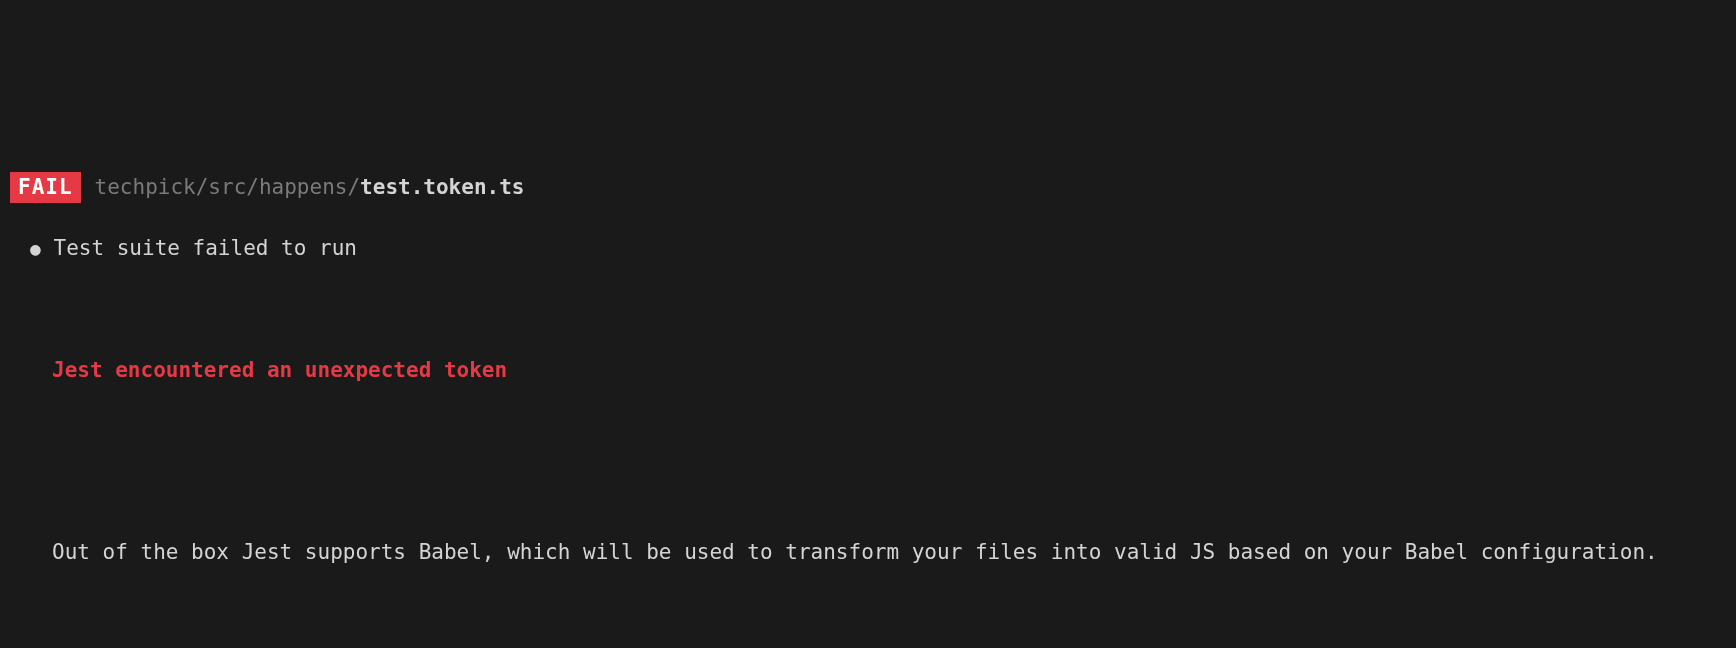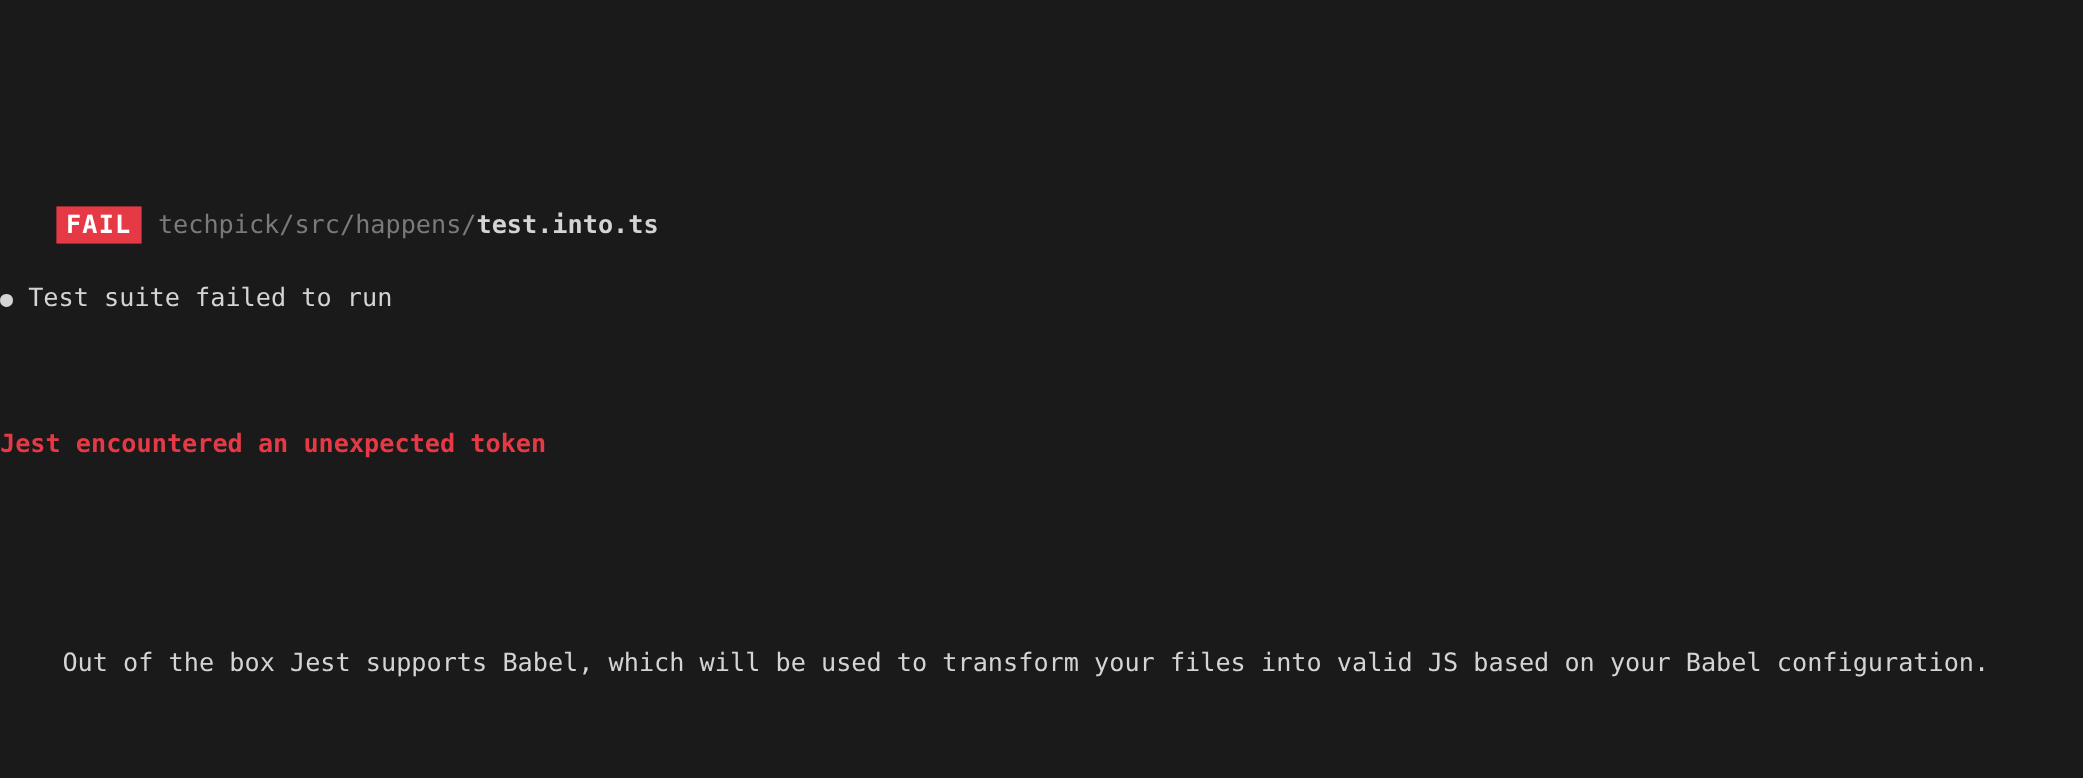--- a/index.html
+++ b/index.html
@@ -36,37 +36,38 @@
     }
     .bullet {
       color: #d4d4d4;
       font-size: 18px;
     }
     .error-title {
       color: #e63946;
       font-weight: bold;
     }
     .indent-1 {
+      padding-left: 52px;
     }
     .indent-bullet {
+      padding-left: 30px;
     }
     .header-line {
       display: flex;
       align-items: center;
       gap: 14px;
-      margin-left: 37px;
     }
   </style>
 </head>
 <body>
 
 
 
 <div>
-<div class="header-line"> <span class="fail-badge">FAIL</span><span><span class="path-dim">techpick/src/happens/</span><span class="path-bold">test.into.ts</span></span></div>
+<div class="header-line"> <span class="fail-badge">FAIL</span><span><span class="path-dim">techpick/src/happens/</span><span class="path-bold">test.token.ts</span></span></div>
 <div class="indent-bullet"><span class="bullet">●</span> <span>Test suite failed to run</span></div>
 <br>
 <div class="indent-1"><span class="error-title">Jest encountered an unexpected token</span></div>
 <br>
 <br>
 <div><span style="padding-left:52px"></span><span>Out of the box Jest supports Babel, which will be used to transform your files into valid JS based on your Babel configuration.</span></div>
 <br>
 
 <br>
 

